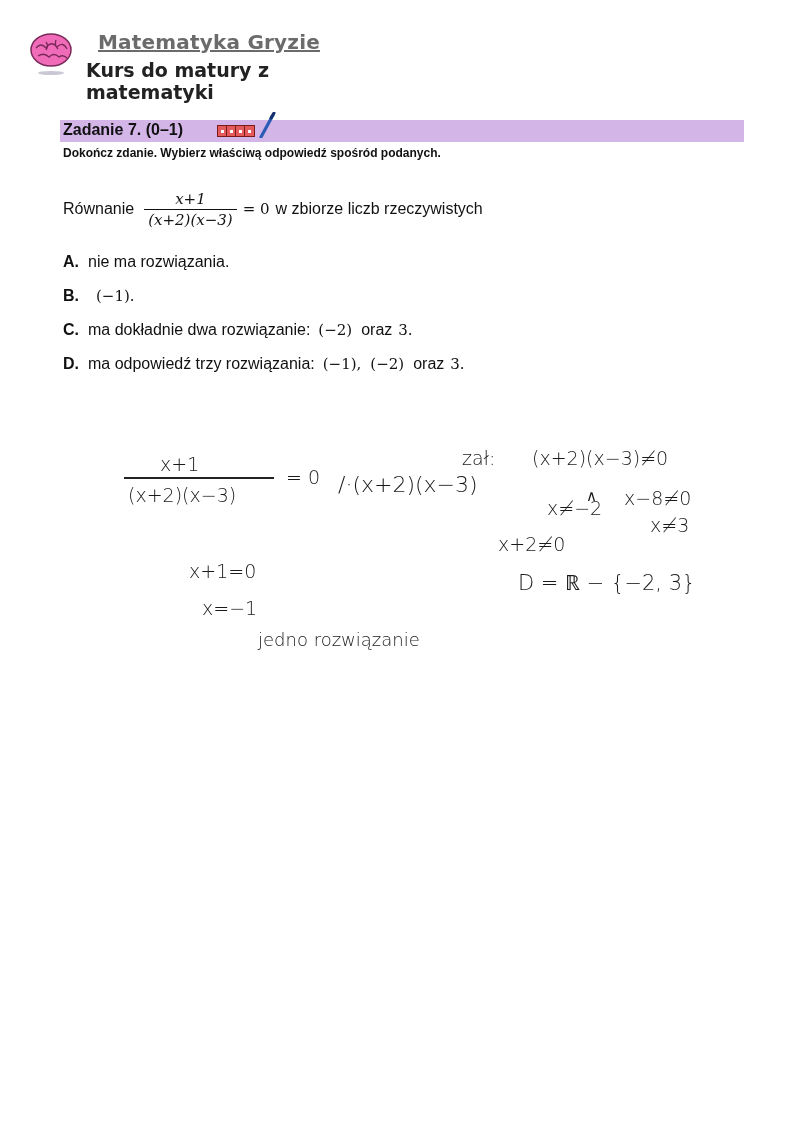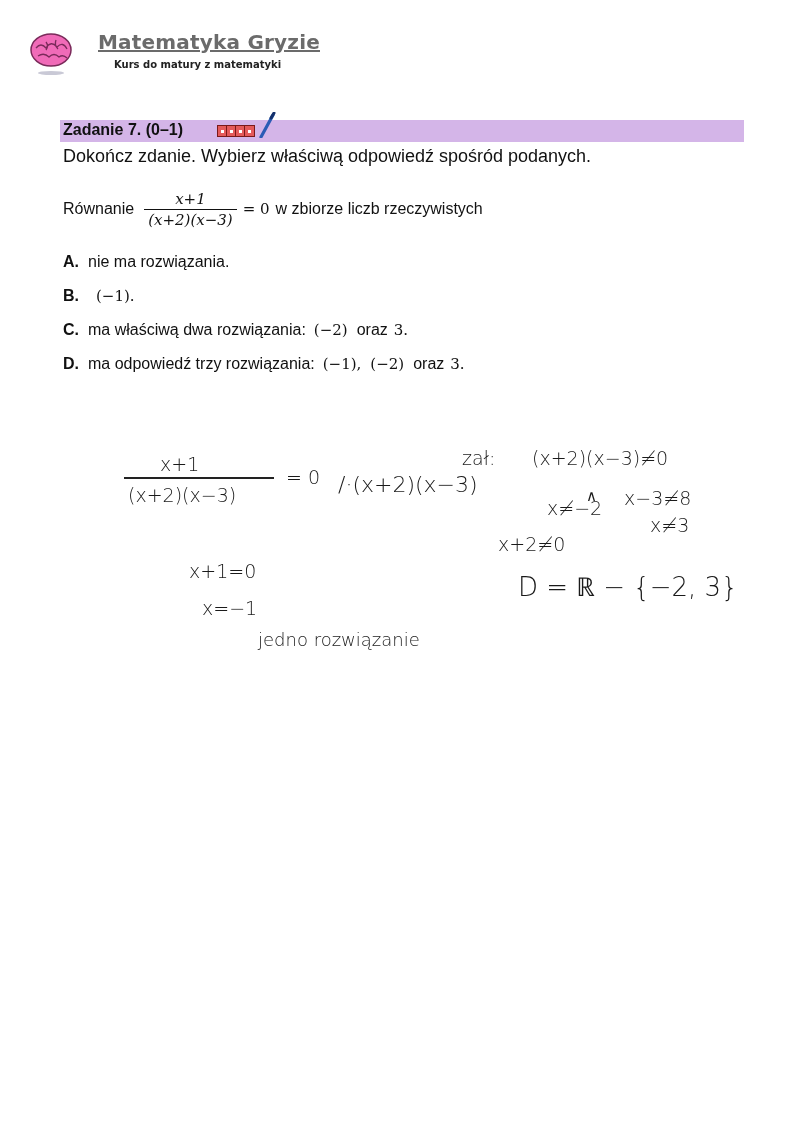--- a/index.html
+++ b/index.html
@@ -9,23 +9,23 @@
       overflow: hidden; position: relative;
     }
     .header { position: absolute; left: 24px; top: 26px; width: 320px; height: 60px; }
     .logo { position: absolute; left: 4px; top: 4px; width: 46px; height: 46px; }
     .brand-title {
       position: absolute; left: 74px; top: 4px;
       font-family: "DejaVu Sans", sans-serif; font-weight: bold;
       font-size: 20px; color: #6b6b6b; letter-spacing: 0.2px; text-decoration: underline;
     }
     .brand-sub {
-      position: absolute; left: 90px; top: 33px;
+      position: absolute; left: 62px; top: 33px;
       font-family: "DejaVu Sans", sans-serif; font-weight: bold;
-      font-size: 10px; color: #222222;
+      font-size: 19px; color: #222222;
     }
     .task-bar {
       position: absolute; left: 60px; top: 120px; width: 684px; height: 22px;
       background: #d4b5e8;
     }
     .task-title {
       position: absolute; left: 3px; top: 1px;
       font-weight: bold; font-size: 16px; color: #111; text-align: right;
     }
     .difficulty {
@@ -34,21 +34,21 @@
     }
     .difficulty .sq {
       width: 9px; height: 10px; border-right: 1px solid #7a1a1a;
       display: flex; align-items: center; justify-content: center;
     }
     .difficulty .sq:last-child { border-right: none; }
     .difficulty .sq i { width: 3px; height: 3px; background: #fff; display: block; }
     .pen { position: absolute; left: 198px; top: -8px; width: 18px; height: 26px; }
     .instruction {
       position: absolute; left: 63px; top: 146px;
-      font-weight: normal; font-size: 18px;
+      font-weight: bold; font-size: 12px;
     }
     .equation-line {
       position: absolute; left: 63px; top: 189px; height: 40px;
       display: flex; align-items: center; font-size: 16px;
     }
     .frac {
       display: inline-flex; flex-direction: column; align-items: center;
       margin: 0 6px 0 10px; font-family: "DejaVu Serif", serif; font-size: 15px;
     }
     .frac .num { padding: 0 4px 1px; font-style: italic; }
@@ -116,21 +116,21 @@
   <div class="option">
     <span class="letter">A.</span>
     <span>nie ma rozwiązania.</span>
   </div>
   <div class="option">
     <span class="letter">B.</span>
     <span class="math" style="margin-left:8px">(−1).</span>
   </div>
   <div class="option">
     <span class="letter">C.</span>
-    <span>ma właściwą dwa rozwiązania:</span>
+    <span>ma dokładnie dwa rozwiązanie:</span>
     <span class="math" style="margin-left:8px">(−2)</span>
     <span style="margin-left:6px">oraz</span>
     <span class="math" style="margin-left:6px">3.</span>
   </div>
   <div class="option">
     <span class="letter">D.</span>
     <span>ma odpowiedź trzy rozwiązania:</span>
     <span class="math" style="margin-left:8px">(−1),</span>
     <span class="math" style="margin-left:6px">(−2)</span>
     <span style="margin-left:6px">oraz</span>
@@ -141,20 +141,20 @@
 <div class="hw" style="left:160px; top:453px;">x+1</div>
 <div class="hw-line" style="left:124px; top:477px; width:150px;"></div>
 <div class="hw" style="left:128px; top:484px;">(x+2)(x−3)</div>
 <div class="hw" style="left:286px; top:466px;">= 0</div>
 <div class="hw" style="left:338px; top:472px; font-size:22px;">/·(x+2)(x−3)</div>
 
 <div class="hw" style="left:462px; top:447px;">zał:</div>
 <div class="hw" style="left:532px; top:447px;">(x+2)(x−3)≠0</div>
 <div class="hw" style="left:498px; top:487px;margin-top:46px;">x+2≠0</div>
 <div class="hw" style="left:586px; top:487px; font-size:15px;">∧</div>
-<div class="hw" style="left:624px; top:487px;">x−3≠8</div>
+<div class="hw" style="left:624px; top:487px;">x−8≠0</div>
 <div class="hw" style="left:515px; top:497px;margin-left:32px;">x≠−2</div>
 <div class="hw" style="left:650px; top:514px;">x≠3</div>
-<div class="hw" style="left:518px; top:568px; font-size:26px;">D = ℝ − {−2, 3}</div>
+<div class="hw" style="left:518px; top:568px; font-size:21px;">D = ℝ − {−2, 3}</div>
 
 <div class="hw" style="left:189px; top:560px;">x+1=0</div>
 <div class="hw" style="left:202px; top:597px;">x=−1</div>
 <div class="hw" style="left:258px; top:629px; font-size:18px;">jedno rozwiązanie</div>
 
 </body></html>

